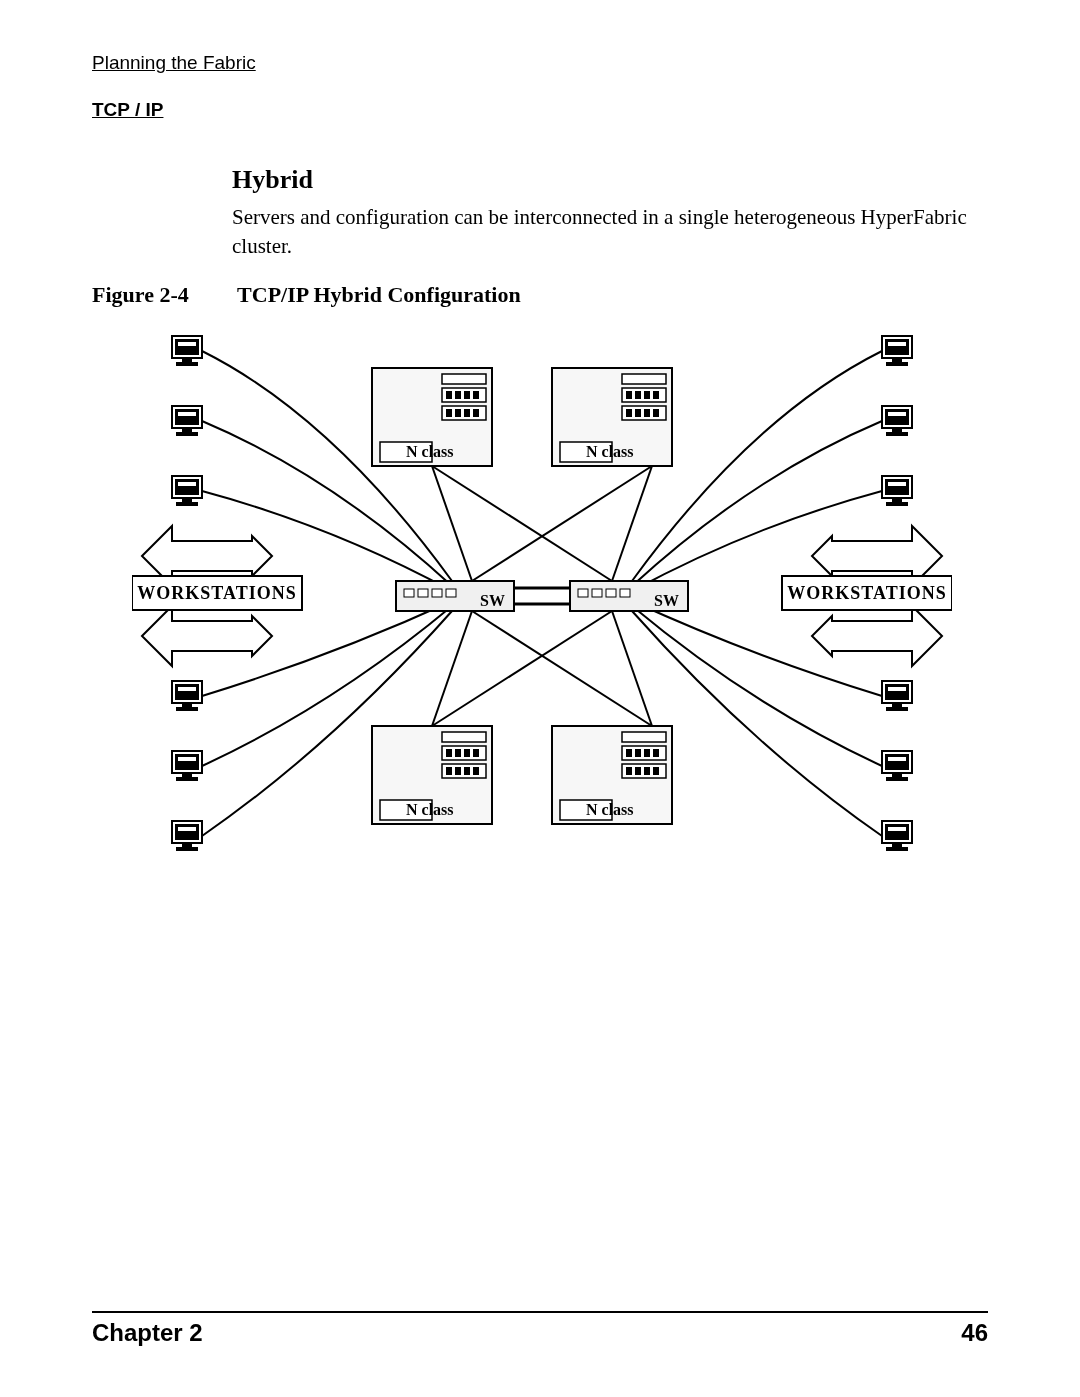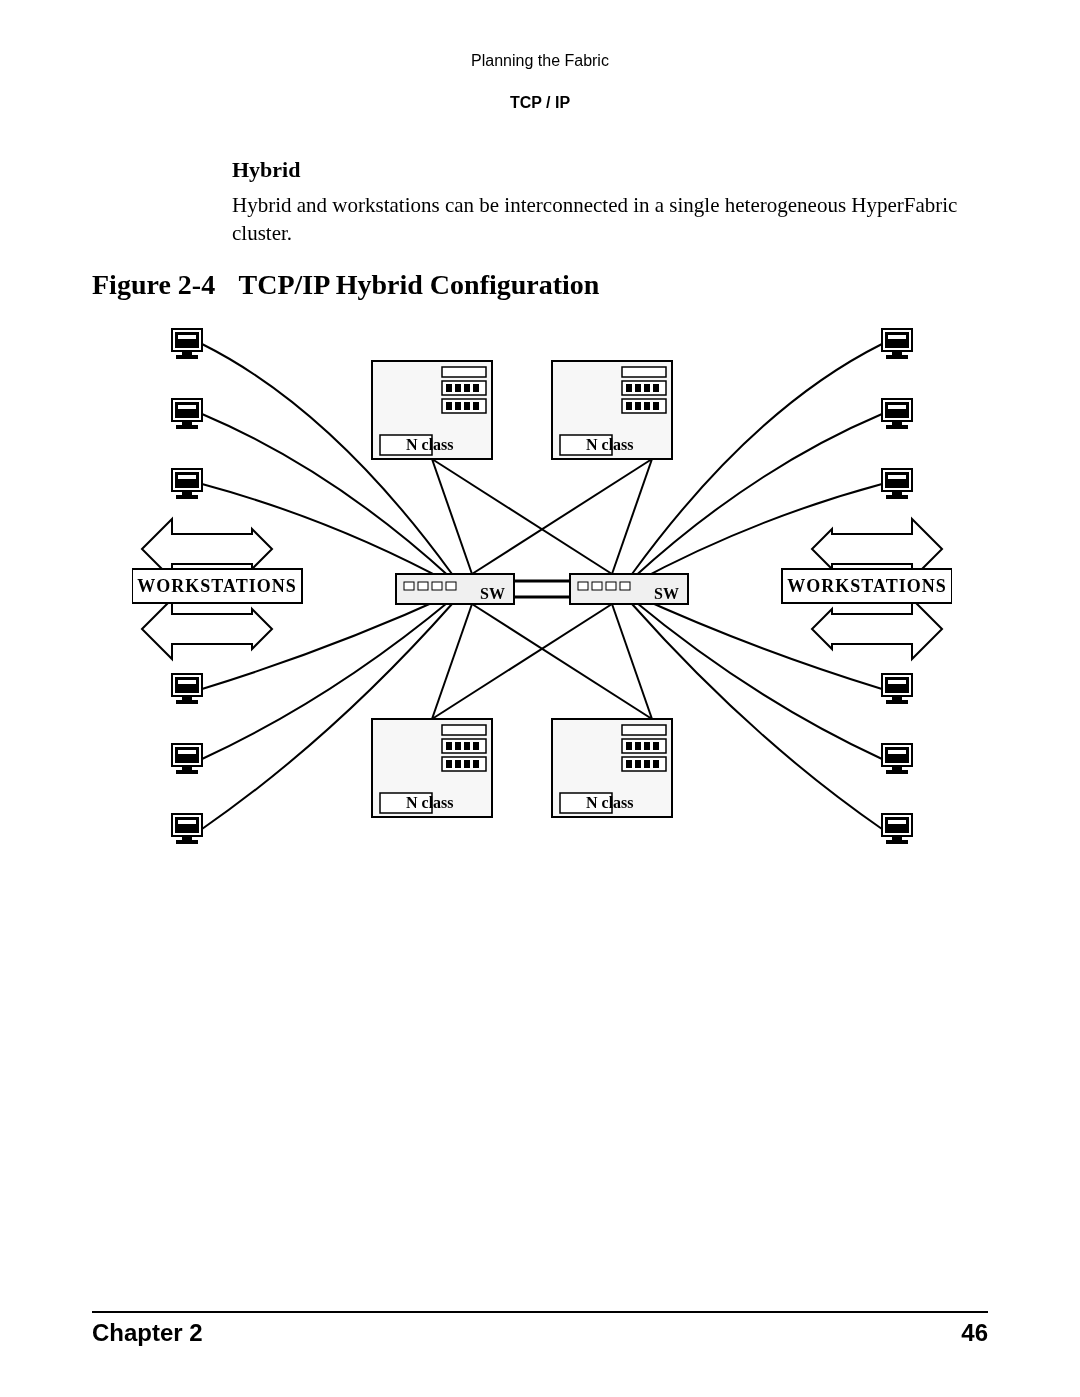--- a/index.html
+++ b/index.html
@@ -13,44 +13,45 @@
     position: relative;
     box-sizing: border-box;
   }
   .page {
     padding: 50px 92px 0 92px;
     box-sizing: border-box;
     height: 100%;
     position: relative;
   }
   .header {
-    text-align: center;
+    text-align: left;
     font-family: Arial, Helvetica, sans-serif;
-    font-size: 16px;
+    font-size: 19px;
     line-height: 1.4;
+    text-decoration: underline;
   }
   .header .line1 { font-weight: 400; }
   .header .line2 { font-weight: 700; margin-top: 20px; }
   .section-heading {
     margin-top: 42px;
     margin-left: 140px;
     font-weight: 700;
-    font-size: 22px;
+    font-size: 26px;
   }
   .body-text {
     margin-left: 140px;
     margin-right: 0;
     font-size: 21px;
     line-height: 1.35;
     margin-top: 8px;
   }
   .fig-caption {
     margin-top: 22px;
     font-weight: 700;
-    font-size: 28px;
+    font-size: 22px;
   }
   .fig-caption .fig-label { display:inline-block; width: 140px; }
   .diagram {
     margin: 18px 40px 0 40px;
     position: relative;
   }
   .diagram svg { display:block; }
   .ws-label {
     font-family: "Times New Roman", serif;
     font-size: 18px;
@@ -86,21 +87,21 @@
 
 <div class="page">
 
   <div class="header">
     <div class="line1">Planning the Fabric</div>
     <div class="line2">TCP / IP</div>
   </div>
 
   <div class="section-heading">Hybrid</div>
 
-  <div class="body-text">Hybrid and workstations can be interconnected in a single heterogeneous HyperFabric cluster.</div>
+  <div class="body-text">Servers and configuration can be interconnected in a single heterogeneous HyperFabric cluster.</div>
 
   <div class="fig-caption">
     <span class="fig-label">Figure 2-4</span>
     <span>TCP/IP Hybrid Configuration</span>
   </div>
 
   <div class="diagram">
     <svg viewBox="0 0 820 540" width="820" height="540">
       <defs>
         <g id="monitor">

